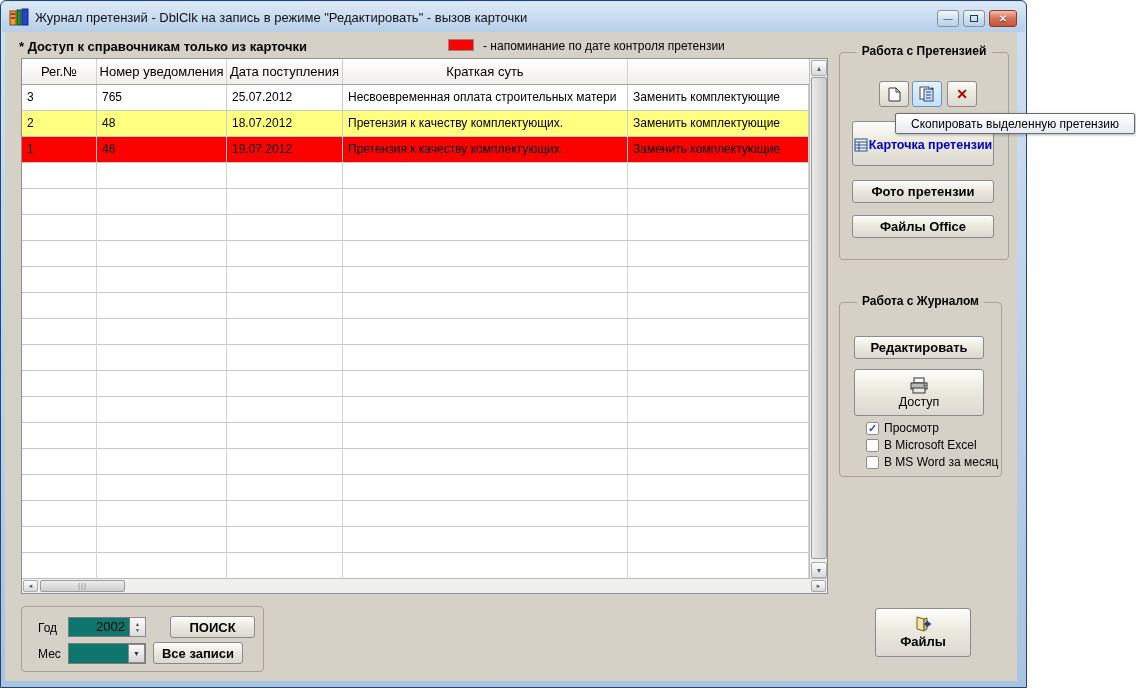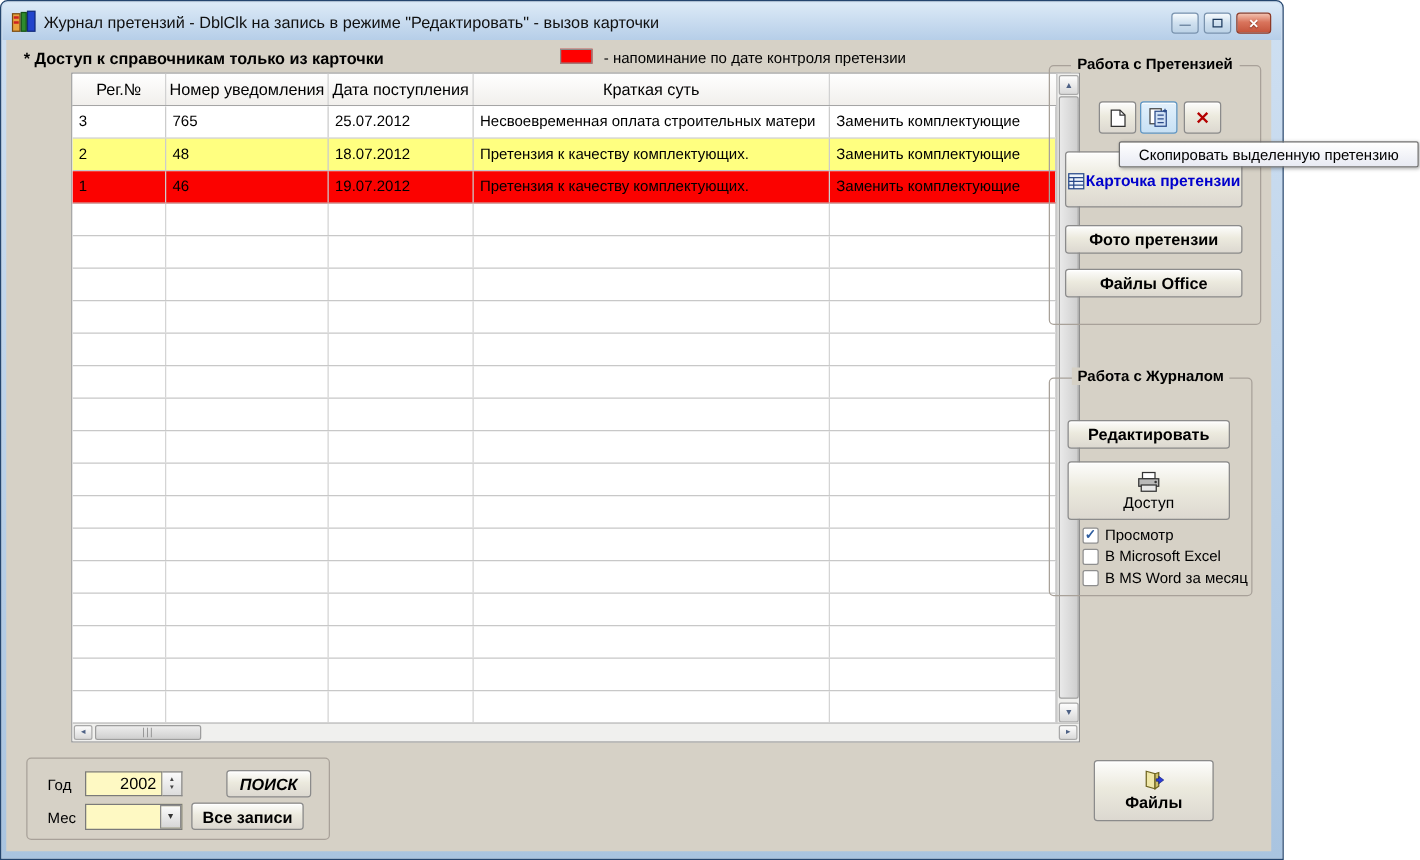--- a/index.html
+++ b/index.html
@@ -23,21 +23,21 @@
 
   .client { position:absolute; left:4px; top:31px; width:1012px; height:649px; background:#d6d1c6; }
 
   
   .note-label { position:absolute; left:14px; top:7px; font-size:13px; font-weight:bold; color:#000; }
   .legend-box { position:absolute; left:443px; top:7px; width:26px; height:12px; border:1px solid #8a8a8a; }
   .legend-text { position:absolute; left:478px; top:7px; font-size:12px; color:#000; }
 
   
   .table-wrap { position:absolute; left:16px; top:26px; width:807px; height:536px;
-    background:#fff; border:1px solid #8f8f8f;margin-left:36px; }
+    background:#fff; border:1px solid #8f8f8f; }
   .t-grid { display:grid; grid-template-columns:75px 130px 116px 285px 181px; }
   .t-header { height:26px; background:linear-gradient(#ffffff,#f1efec); border-bottom:1px solid #a5a5a5; }
   .t-header .t-hcell { font-size:13px; color:#000; text-align:center; line-height:25px;
     border-right:1px solid #d2d2d2; overflow:hidden; white-space:nowrap; }
   .t-row { height:26px; border-bottom:1px solid #c8c8c8; }
   .t-cell { font-size:12px; color:#000; padding-left:5px; line-height:25px;
     border-right:1px solid #cccccc; overflow:hidden; white-space:nowrap; }
   .t-row.empty .t-cell { border-right:1px solid #d4d4d4; }
   .t-body { position:absolute; left:0; top:26px; width:788px; height:494px; overflow:hidden; background:#fff; }
 
@@ -79,21 +79,21 @@
     display:flex; align-items:center; justify-content:center; white-space:nowrap; }
 
   .checkrow { position:absolute; display:flex; align-items:center; gap:5px; font-size:12px; color:#000; }
   .checkbox { width:13px; height:13px; border:1px solid #8e8e8e; background:#fff; border-radius:2px;
     display:flex; align-items:center; justify-content:center; }
   .checkbox .mark { display:none; font-size:11px; font-weight:bold; color:#2d5c9e; line-height:1; }
   .checkbox.checked .mark { display:block; }
 
   
   .fieldlbl { position:absolute; font-size:12px; color:#000; }
-  .textfield { position:absolute; background:#fef9c3; border:1px solid #7a7a7a; font-size:13px; }
+  .textfield { position:absolute; background:#0f766e; border:1px solid #7a7a7a; font-size:13px; }
   .spinner { position:absolute; width:16px; height:20px; border:1px solid #8b8b8b; border-left:none;
     background:linear-gradient(#fbfbfb,#dcdcdc); display:flex; flex-direction:column; align-items:center; justify-content:center; }
   .spinner span { font-size:5px; line-height:6px; color:#444; }
   .combo-btn { position:absolute; width:17px; height:19px; border:1px solid #8b8b8b;
     background:linear-gradient(#fbfbfb,#d6d6d6); font-size:7px; color:#333; text-align:center; line-height:18px; }
 
   .year-value { text-align:right; padding-right:4px; line-height:18px; }
 
   
   .svg-ico { display:block; }
@@ -371,21 +371,21 @@
       </div>
     </div>
 
     <div class="groupbox" style="left:16px; top:574px; width:243px; height:66px;padding-left:14px;">
       <span class="fieldlbl" style="left:16px; top:14px;">Год</span>
       <div class="textfield year-value" style="left:46px; top:10px; width:62px; height:20px;">2002</div>
       <div class="spinner" style="left:108px; top:10px;">
         <span>▲</span>
         <span>▼</span>
       </div>
-      <div class="btn" style="position:absolute; left:159px; top:9px; width:68px; height:22px;font-style:italic;">
+      <div class="btn" style="position:absolute; left:148px; top:9px; width:85px; height:22px;">
         <span>ПОИСК</span>
       </div>
 
       <span class="fieldlbl" style="left:16px; top:40px;">Мес</span>
       <div class="textfield" style="left:46px; top:36px; width:78px; height:21px;"></div>
       <div class="combo-btn" style="left:106px; top:37px;">
         <span>▼</span>
       </div>
       <div class="btn" style="position:absolute; left:131px; top:35px; width:90px; height:22px;">
         <span>Все записи</span>

